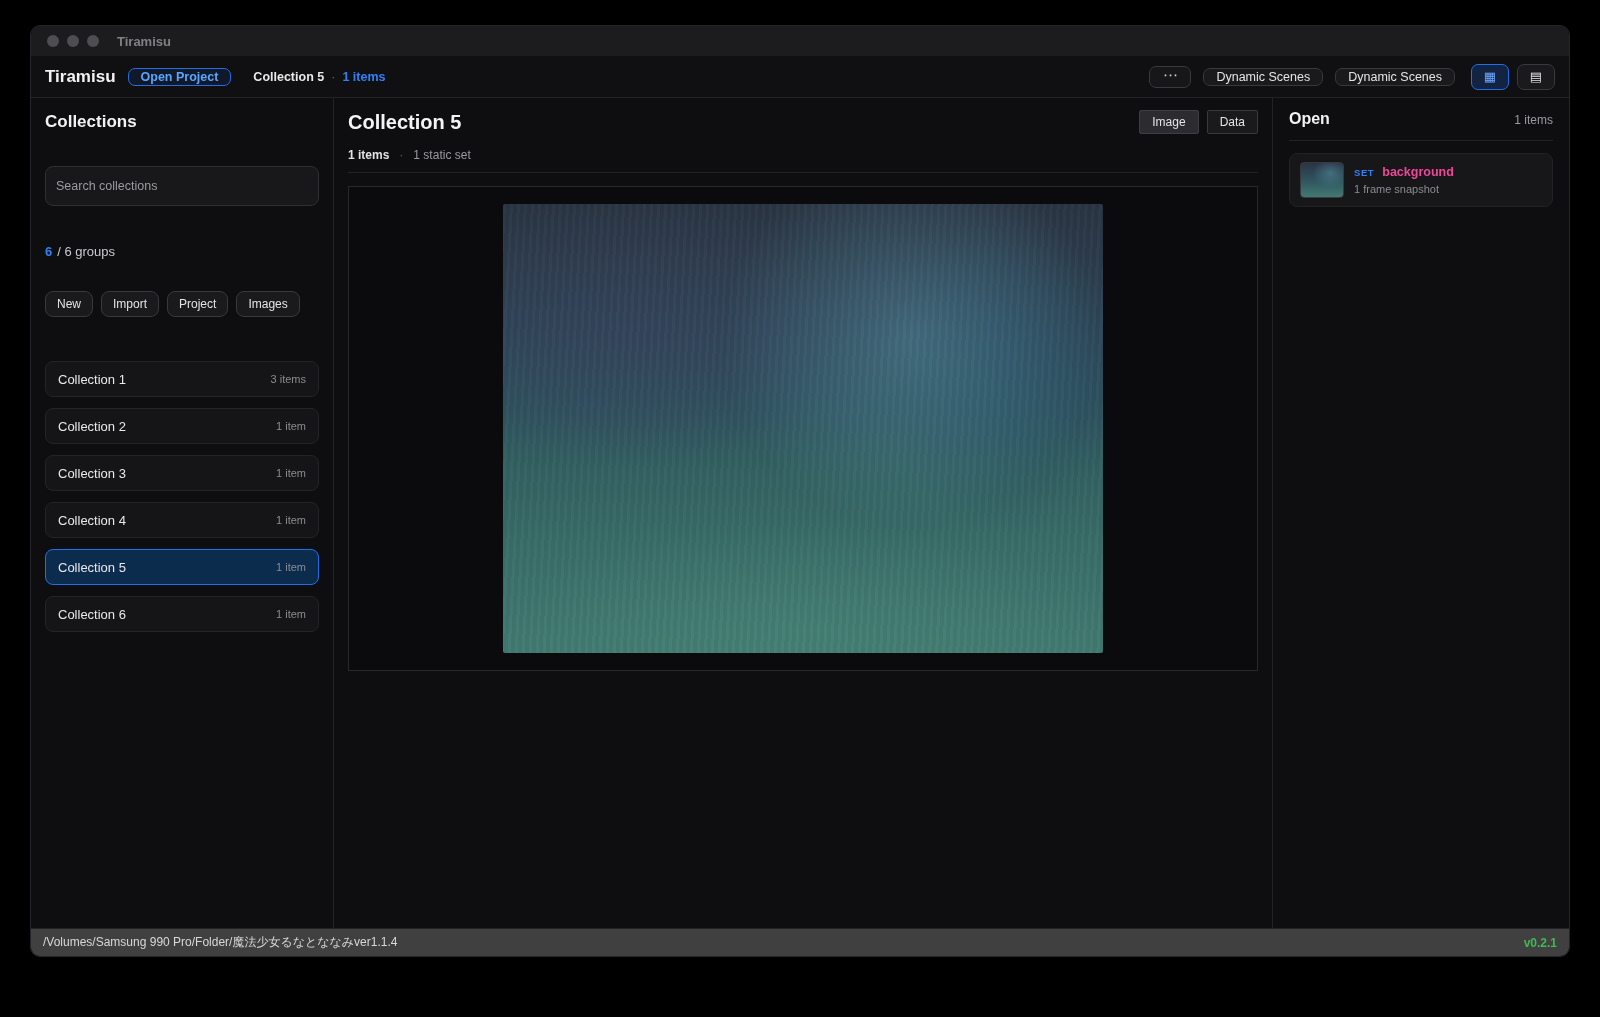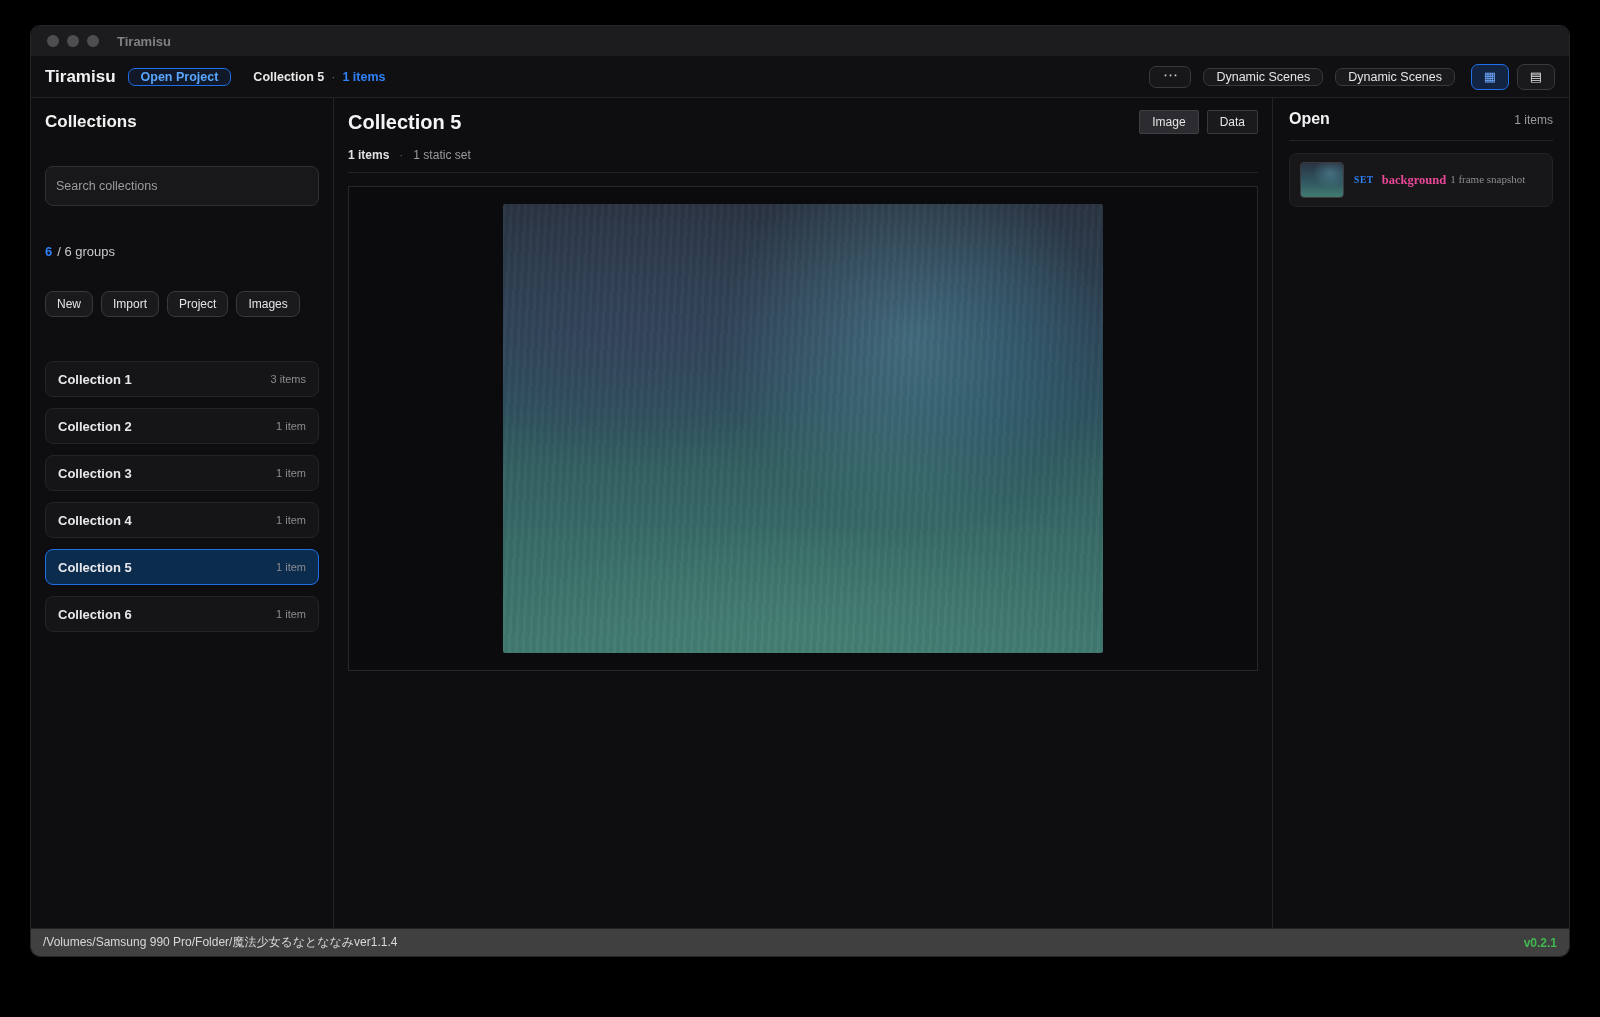--- a/index.html
+++ b/index.html
@@ -67,21 +67,21 @@
   .groups-count { color: #2f81f7; font-weight: 600; }
   .actions-row { display: flex; gap: 8px; }
   .actions-row .btn { padding: 5px 11px; font-size: 12px; border-radius: 8px; }
   .collection-list { margin-top: 24px; }
   .collection-row {
     height: 36px; background: #151517; border: 1px solid #242428; border-radius: 8px;
     margin-bottom: 11px; display: flex; justify-content: space-between; align-items: center;
     padding: 0 12px; cursor: pointer;
   }
   .collection-row.selected { background: #0c2c4e; border: 1.5px solid #1f6feb; }
-  .collection-name { color: #e9e9ec; font-size: 13px; font-weight: 700; }
+  .collection-name { color: #e9e9ec; font-size: 13px; font-weight: 400; }
   .collection-count { color: #8b8b90; font-size: 11px; margin-left: 31px; }
 
   
   .main { flex: 1; min-width: 0; padding: 12px 14px 0; display: flex; flex-direction: column; }
   .main-title-row { display: flex; align-items: center; }
   .main-title { color: #f4f4f6; font-size: 20px; font-weight: 700; }
   .main-title-spacer { flex: 1; }
   .tab-btn { padding: 4px 12px; font-size: 12px; border-radius: 2px; }
   .tab-btn.active { background: #2b2b30; border-color: #3e3e44; }
   .tab-btn + .tab-btn { margin-left: 8px; }
@@ -113,21 +113,21 @@
   .item-card {
     margin-top: 12px; background: #17171a; border: 1px solid #232327; border-radius: 8px;
     padding: 8px 10px; display: flex; gap: 10px; align-items: center; cursor: pointer;
   }
   .item-thumb {
     width: 44px; height: 36px; border-radius: 4px; border: 1px solid #3a3a3e; flex: 0 0 44px;
     background:
       radial-gradient(60% 60% at 70% 30%, rgba(96,158,178,0.45), rgba(0,0,0,0) 70%),
       linear-gradient(180deg, #2a3442 0%, #2f535f 50%, #417a71 100%);
   }
-  .item-text { display: flex; flex-direction: row; gap: 4px; font-family: Liberation Serif, serif; }
+  .item-text { display: flex; flex-direction: column; gap: 4px; }
   .item-line1 { display: flex; align-items: center; gap: 8px; }
   .item-badge { color: #2f81f7; font-size: 9.5px; font-weight: 700; letter-spacing: 0.6px; }
   .item-name { color: #ec4899; font-size: 12.5px; font-weight: 600; text-align: center; }
   .item-sub { color: #8b8b90; font-size: 11px; }
 
   
   .statusbar {
     height: 28px; flex: 0 0 28px; background: #404040; border-top: 1px solid #232327;
     display: flex; align-items: center; justify-content: space-between; padding: 0 12px;
   }

